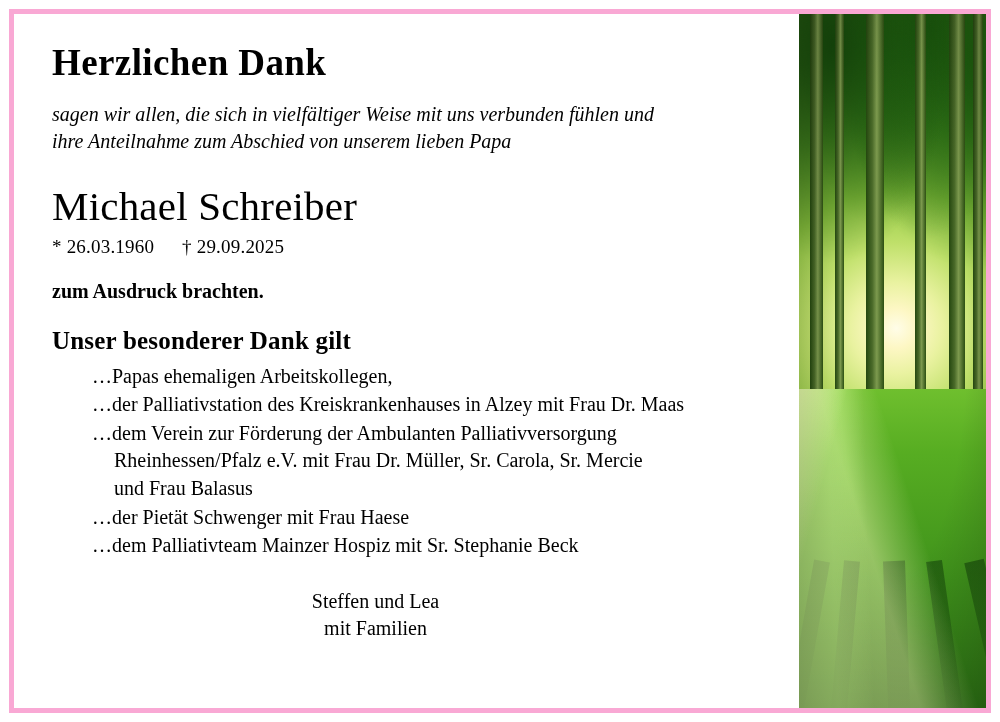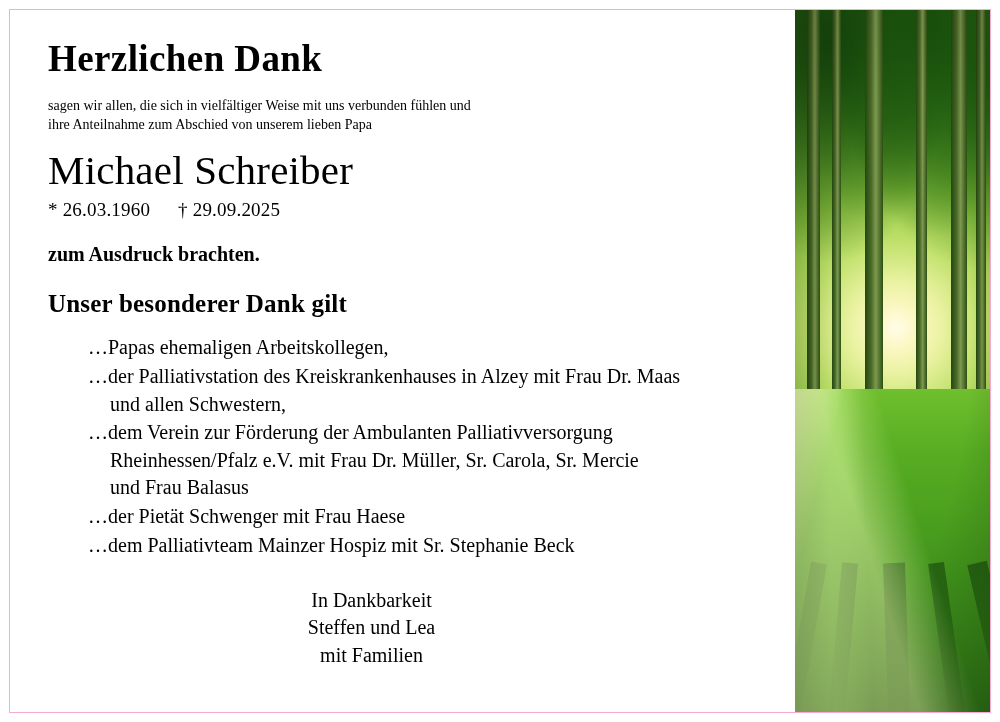--- a/index.html
+++ b/index.html
@@ -18,21 +18,21 @@
     position: relative;
     width: 1000px;
     height: 722px;
     box-sizing: border-box;
     background: #ffffff;
     border: 9px solid #ffffff;
   }
   .frame {
     position: absolute;
     inset: 0;
-    border: 1px solid #f9a8d4;
+    border: 5px solid #f9a8d4;
     box-sizing: border-box;
     display: flex;
     background: #ffffff;
   }
   .content {
     position: relative;
     flex: 0 0 785px;
     width: 785px;
     padding: 24px 26px 10px 34px;
     box-sizing: border-box;
@@ -46,46 +46,47 @@
 
   
   .title {
     font-size: 37px;
     font-weight: bold;
     letter-spacing: 0.4px;
     line-height: 1.05;
     margin: 6px 0 18px 4px;
   }
   .intro {
-    font-size: 14px;
+    font-size: 20px;
     line-height: 1.34;
     margin: 0 0 8px 4px;
+    font-style: italic;
   }
   .intro span { display: block; }
   .name {
     font-size: 41px;
     line-height: 1.1;
-    margin: 14px 0 6px 4px;
+    margin: 30px 0 6px 4px;
     letter-spacing: 0.2px;
   }
   .dates {
     font-size: 19px;
     margin: 3px 0 22px 4px;
     letter-spacing: 0.2px;
   }
   .dates .sep { display: inline-block; width: 18px; }
   .closing {
     font-size: 20px;
     margin: 0 0 24px 4px;
     font-weight: bold;
   }
   .subtitle {
     font-size: 25px;
     font-weight: bold;
-    margin: 0 0 16px 4px;
+    margin: 0 0 8px 4px;
     letter-spacing: 0.2px;
   }
   .thanks {
     font-size: 20px;
     line-height: 1.38;
     margin: 0 0 0 4px;
   }
   .thanks li {
     list-style: none;
     margin: 0 0 1px 0;
@@ -184,37 +185,35 @@
       <div class="closing">zum Ausdruck brachten.</div>
 
       <div class="subtitle">Unser besonderer Dank gilt</div>
 
       <ul class="thanks">
         <li>
           <span>…Papas ehemaligen Arbeitskollegen,</span>
         </li>
         <li>
           <span>…der Palliativstation des Kreiskrankenhauses in Alzey mit Frau Dr. Maas</span>
-          <span class="cont">und allen Schwestern,</span>
         </li>
         <li>
           <span>…dem Verein zur Förderung der Ambulanten Palliativversorgung</span>
           <span class="cont">Rheinhessen/Pfalz e.V. mit Frau Dr. Müller, Sr. Carola, Sr. Mercie</span>
           <span class="cont">und Frau Balasus</span>
         </li>
         <li>
           <span>…der Pietät Schwenger mit Frau Haese</span>
         </li>
         <li>
           <span>…dem Palliativteam Mainzer Hospiz mit Sr. Stephanie Beck</span>
         </li>
       </ul>
 
       <div class="signature">
-        <div>In Dankbarkeit</div>
         <div>Steffen und Lea</div>
         <div>mit Familien</div>
       </div>
 
     </div>
 
     <div class="photo">
       <div class="sky"></div>
       <div class="canopy"></div>
 

